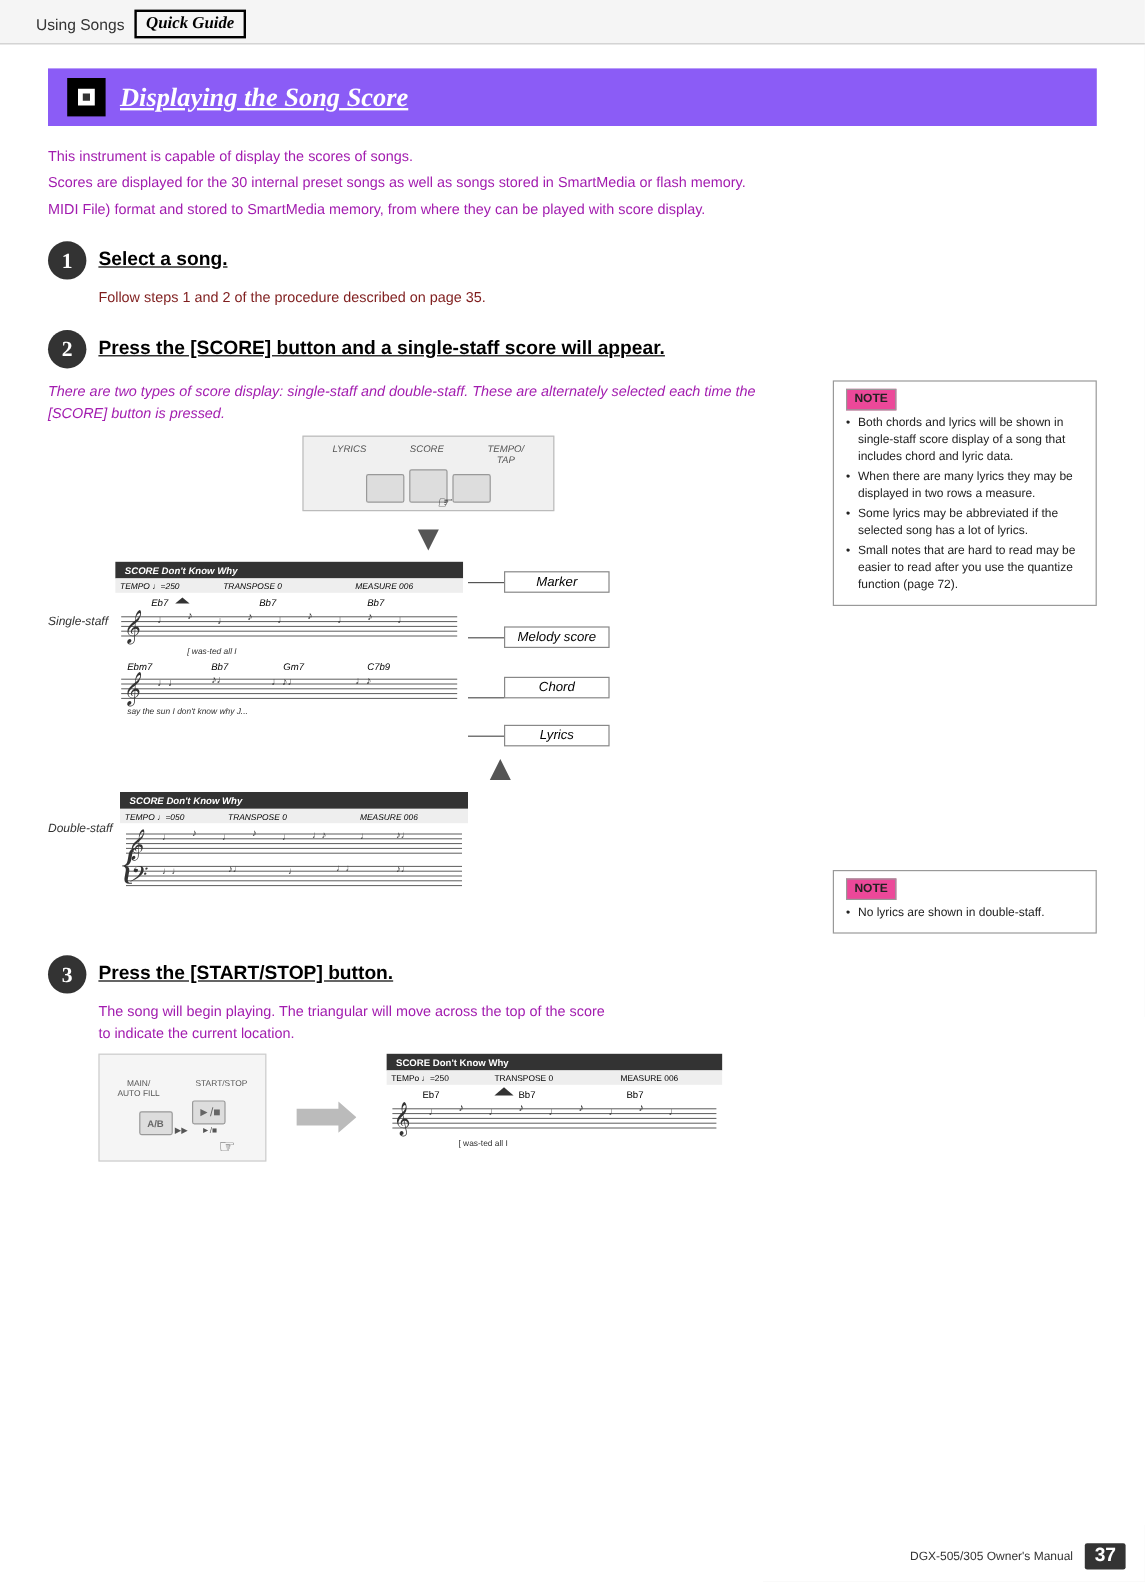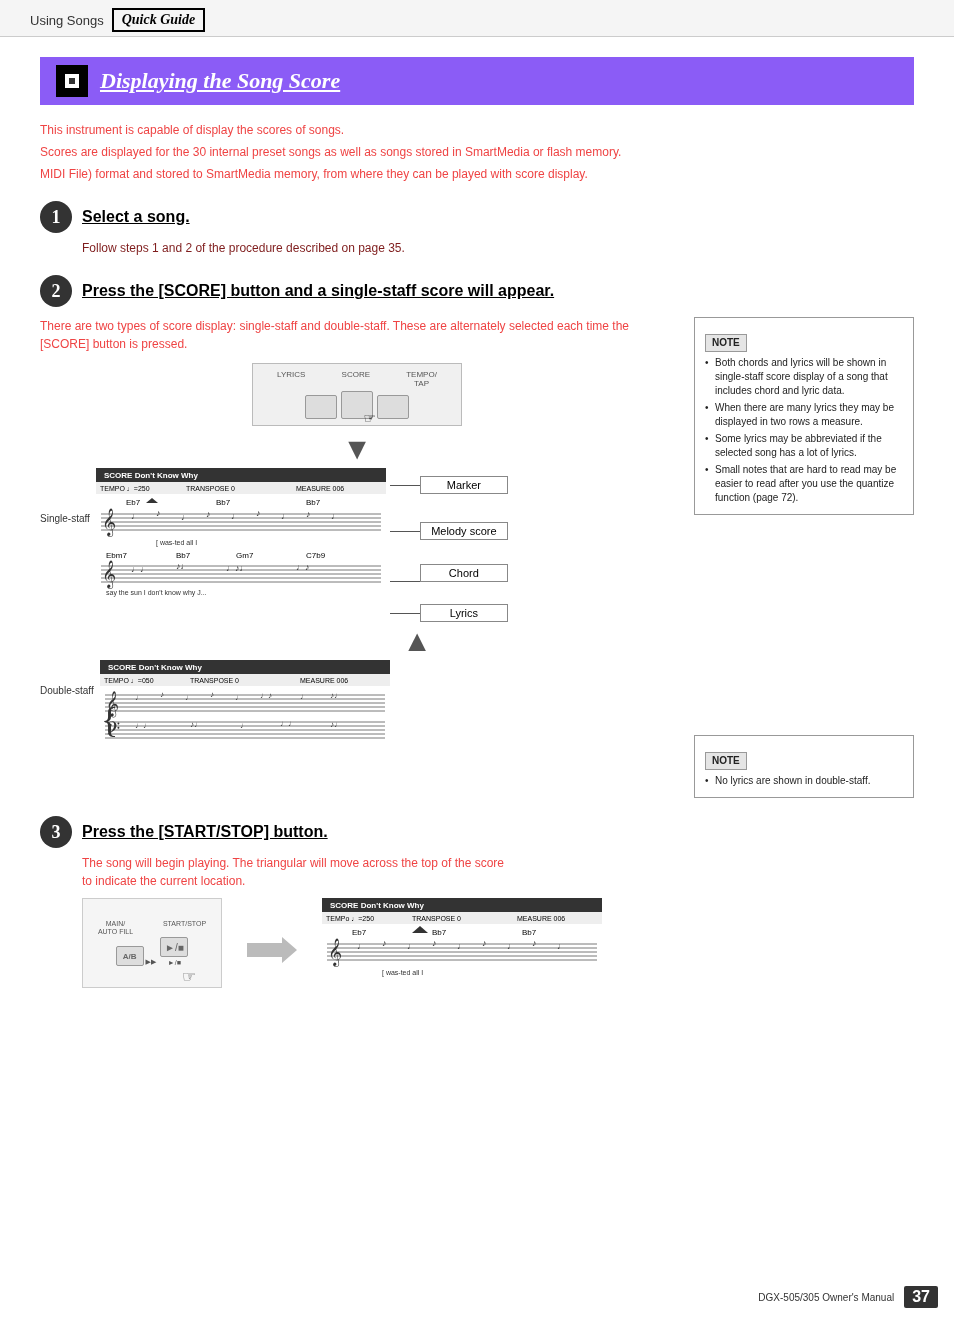--- a/index.html
+++ b/index.html
@@ -66,21 +66,21 @@
       font-size: 22px;
       font-weight: bold;
       font-style: italic;
       color: #fff;
       font-family: 'Times New Roman', serif;
       text-decoration: underline;
     }
     
     .body-text {
       font-size: 12px;
-      color: #ef4444;
+      color: #a21caf;
       line-height: 1.5;
       margin-bottom: 4px;
     }
     
     .step-section {
       margin: 18px 0 12px 0;
     }
     .step-header {
       display: flex;
       align-items: center;
@@ -115,42 +115,42 @@
       line-height: 1.5;
     }
     
     .step2-layout {
       display: flex;
       gap: 20px;
       margin-top: 10px;
     }
     .step2-left {
       flex: 1;
+      font-style: italic;
     }
     .step2-right {
       width: 220px;
       flex-shrink: 0;
     }
     
     .note-box {
       border: 1px solid #999;
       padding: 6px 10px;
       font-size: 10px;
       color: #222;
       line-height: 1.4;
     }
     .note-box-title {
       font-weight: bold;
       font-size: 10px;
       border: 1px solid #999;
       display: inline-block;
       padding: 1px 6px;
       margin-bottom: 4px;
-      background: #e5e5e5;
-      margin-top: 10px;
+      background: #ec4899;
     }
     .note-box ul {
       list-style: none;
       padding: 0;
     }
     .note-box ul li {
       padding-left: 10px;
       position: relative;
       margin-bottom: 3px;
     }

